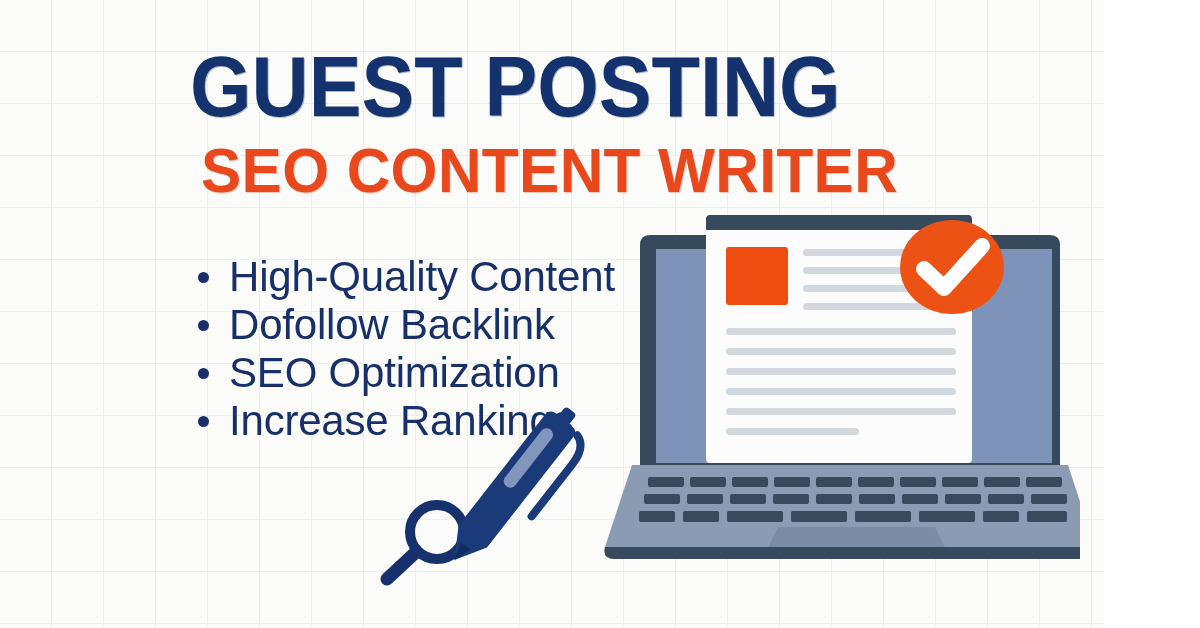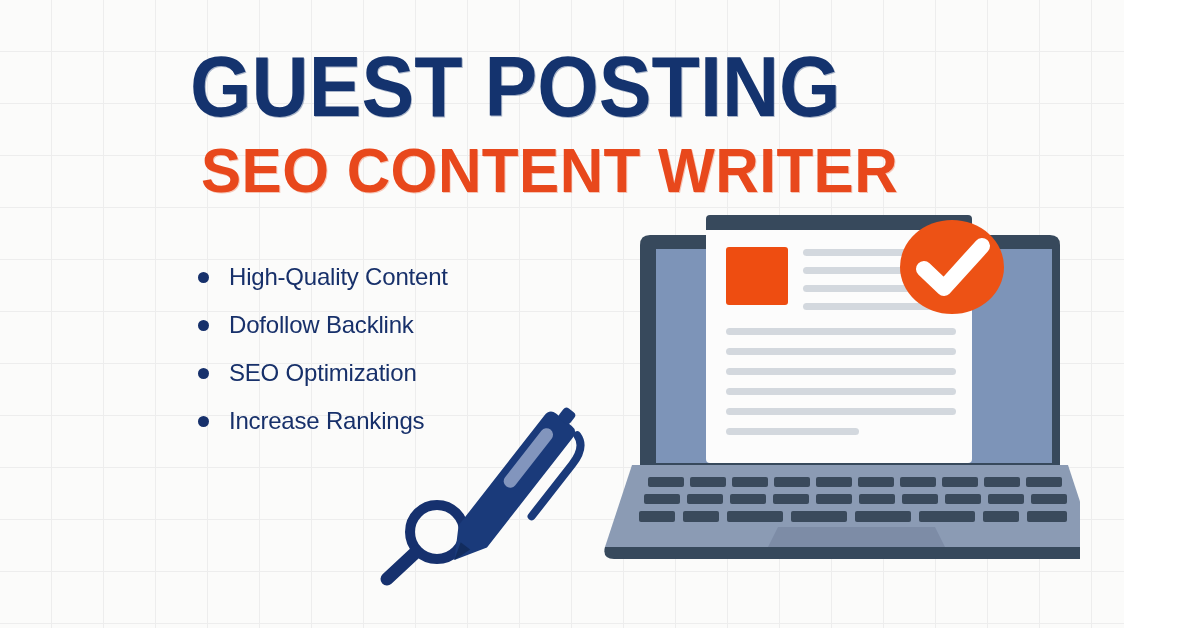--- a/index.html
+++ b/index.html
@@ -12,21 +12,20 @@
     width: 1104px;
     height: 628px;
     overflow: hidden;
     background-color: #fbfbfa;
     background-image:
       linear-gradient(to right, #ededed 1px, transparent 1px),
       linear-gradient(to bottom, #ededed 1px, transparent 1px);
     background-size: 52px 52px;
     background-position: -1px -1px;
     font-family: "Liberation Sans", sans-serif;
-    padding-left: 20px;
   }
 
   
   .headline {
     position: absolute;
     left: 190px;
     top: 44px;
     width: 810px;
     height: 84px;
     color: #14336e;
@@ -78,21 +77,21 @@
     height: 11px;
     border-radius: 50%;
     background: #16306b;
     flex: 0 0 auto;
     margin-right: 20px;
   }
   .bullet-label {
     color: #17306a;
     font-family: "Liberation Sans", sans-serif;
     font-weight: 400;
-    font-size: 24px;
+    font-size: 42px;
     line-height: 40px;
     letter-spacing: -0.2px;
     white-space: nowrap;
   }
 
   
   .illustration {
     position: absolute;
     left: 360px;
     top: 215px;

